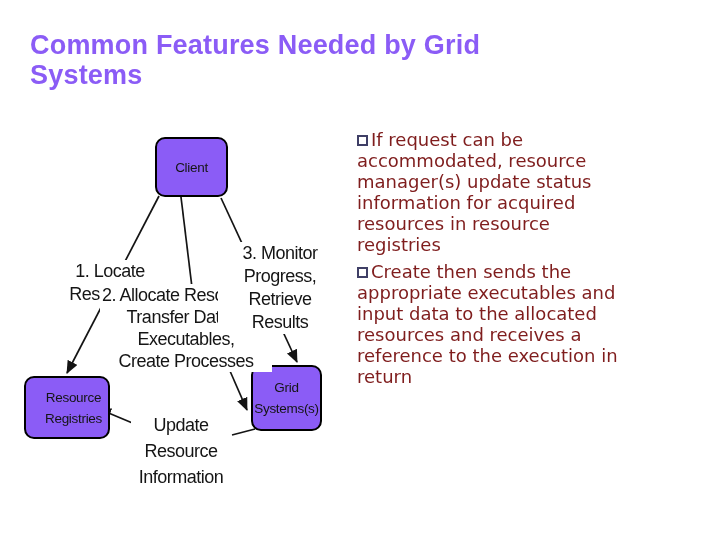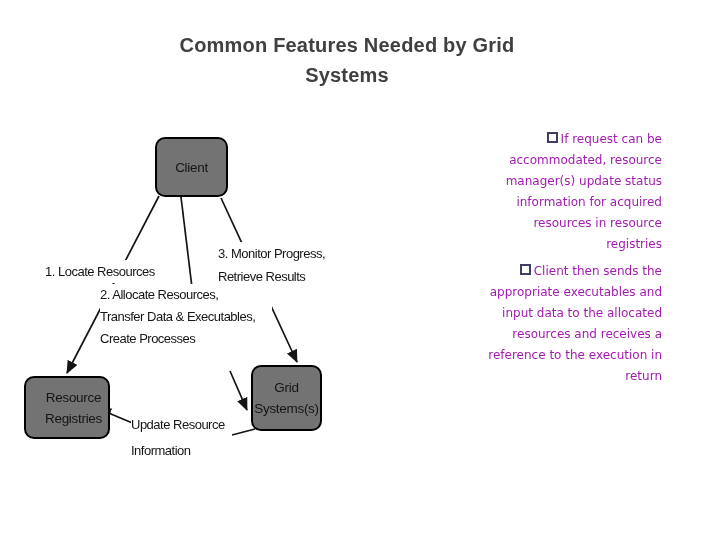--- a/index.html
+++ b/index.html
@@ -3,50 +3,50 @@
 <meta charset="utf-8">
 <style>
   html,body{margin:0;padding:0;background:#fff;}
   #slide{
     position:relative;width:720px;height:540px;background:#ffffff;
     overflow:hidden;font-family:"Liberation Sans",sans-serif;
   }
   .prelines{white-space:pre-line;}
   
   .title{
-    position:absolute;left:30px;top:30px;width:634px;text-align:center;
-    font-weight:bold;font-size:20px;line-height:30px;color:#404040;
+    position:absolute;left:30px;top:30px;width:634px;text-align:left;
+    font-weight:bold;font-size:27px;line-height:30px;color:#8b5cf6;
     letter-spacing:0.2px;font-family:"Liberation Sans",sans-serif;
   }
   
   .bullets{
     position:absolute;left:357px;top:129px;width:305px;
-    font-family:"DejaVu Sans",sans-serif;font-size:12px;line-height:21px;
-    color:#a21caf;z-index:2;text-align:right;
+    font-family:"DejaVu Sans",sans-serif;font-size:18px;line-height:21px;
+    color:#7f1d1d;z-index:2;
   }
   .bullet{margin:0;}
   .bullet + .bullet{margin-top:6px;}
   .bullet .sq{
     display:inline-block;width:7px;height:7px;border:2px solid #3F3F66;
     margin-right:3px;vertical-align:baseline;
   }
   
   #diagram-svg{position:absolute;left:0;top:0;width:720px;height:540px;z-index:1;}
   .node{
-    position:absolute;background:#737373;border:2px solid #000;border-radius:10px;
+    position:absolute;background:#8b5cf6;border:2px solid #000;border-radius:10px;
     display:flex;align-items:center;justify-content:center;text-align:center;
     font-size:13.5px;line-height:21px;letter-spacing:-0.3px;color:#151515;z-index:2;
     font-family:"Liberation Sans",sans-serif;
   }
   .node-client{left:155px;top:137px;width:69px;height:56px;}
   .node-registries{left:24px;top:376px;width:69px;height:59px;padding-left:13px;}
   .node-grid{left:251px;top:365px;width:67px;height:62px;}
   .elabel{
-    position:absolute;background:#ffffff;text-align:left;color:#151515;
-    font-size:13px;letter-spacing:-0.5px;z-index:2;
+    position:absolute;background:#ffffff;text-align:center;color:#151515;
+    font-size:18px;letter-spacing:-0.5px;z-index:2;
     font-family:"Liberation Sans",sans-serif;
   }
   .elabel-locate{left:45px;top:260px;width:130px;line-height:23px;}
   .elabel-allocate{left:100px;top:284px;width:172px;line-height:22px;}
   .elabel-monitor{left:218px;top:242px;width:124px;line-height:23px;}
   .elabel-update{left:131px;top:412px;width:100px;line-height:26px;}
 </style>
 </head>
 <body>
 
@@ -86,21 +86,21 @@
   <div class="elabel elabel-update prelines">Update Resource
 Information</div>
 
   <div class="bullets">
     <p class="bullet"><span class="sq"></span><span class="prelines">If request can be
 accommodated, resource
 manager(s) update status
 information for acquired
 resources in resource
 registries</span></p>
-    <p class="bullet"><span class="sq"></span><span class="prelines">Client then sends the
+    <p class="bullet"><span class="sq"></span><span class="prelines">Create then sends the
 appropriate executables and
 input data to the allocated
 resources and receives a
 reference to the execution in
 return</span></p>
   </div>
 
 </div>
 
 </body></html>

